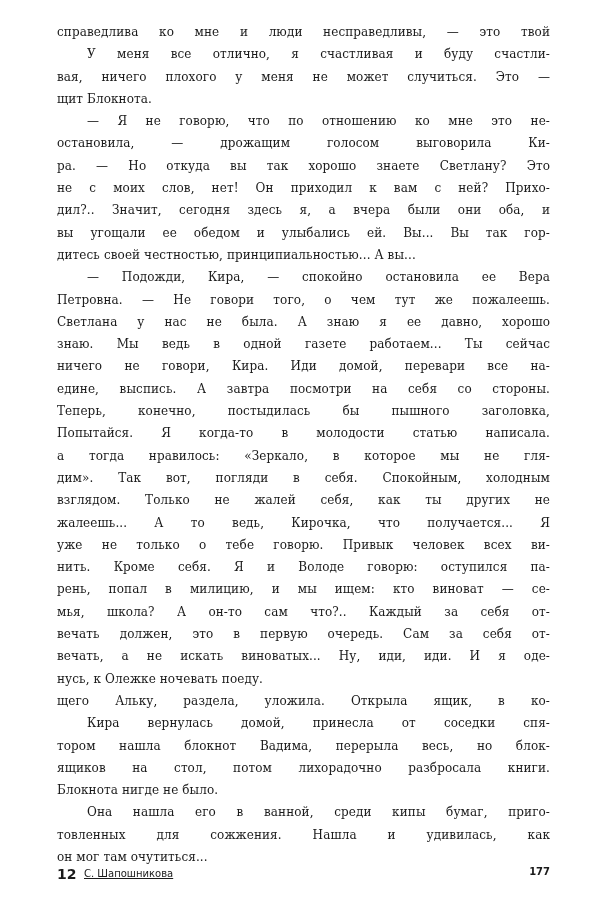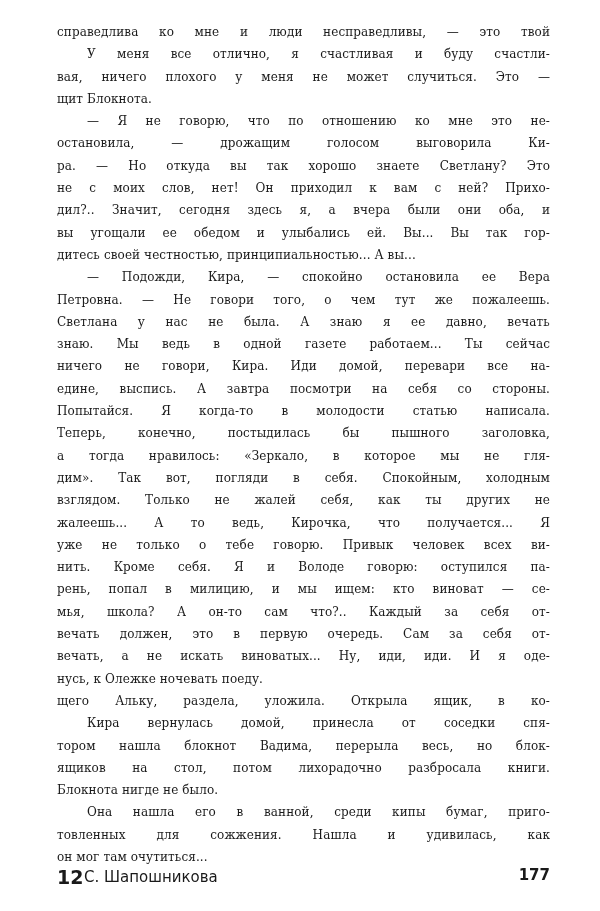--- a/index.html
+++ b/index.html
@@ -13,47 +13,47 @@
     height: 22.3px; line-height: 22.3px; font-size: 12px;
     white-space: nowrap; text-align: justify; text-align-last: justify;
     letter-spacing: 0.1px;
   }
   .line.last { text-align-last: left; }
   .line.indent { padding-left: 30px; }
   .footer {
     position: absolute; left: 57px; top: 866px; width: 493px; height: 22px;
     font-family: "DejaVu Sans", "Liberation Sans", sans-serif; color: #1a1a1a;
   }
-  .footer .sig { position: absolute; left: 0; top: 0; font-size: 19px; font-weight: bold; }
-  .footer .author { position: absolute; left: 27px; top: 2px; font-size: 15px; }
-  .footer .pageno { position: absolute; right: 0; top: 0; font-size: 15px; font-weight: bold; }
+  .footer .sig { position: absolute; left: 0; top: 0; font-size: 14px; font-weight: bold; }
+  .footer .author { position: absolute; left: 27px; top: 2px; font-size: 10px; text-decoration: underline; }
+  .footer .pageno { position: absolute; right: 0; top: 0; font-size: 10px; font-weight: bold; }
 </style>
 </head>
 <body>
 
 <div class="page" id="page-body">
     <div class="line">справедлива ко мне и люди несправедливы, — это твой</div>
     <div class="line indent">У меня все отлично, я счастливая и буду счастли-</div>
     <div class="line">вая, ничего плохого у меня не может случиться. Это —</div>
     <div class="line last">щит Блокнота.</div>
     <div class="line indent">— Я не говорю, что по отношению ко мне это не-</div>
     <div class="line">остановила, — дрожащим голосом выговорила Ки-</div>
     <div class="line">ра. — Но откуда вы так хорошо знаете Светлану? Это</div>
     <div class="line">не с моих слов, нет! Он приходил к вам с ней? Прихо-</div>
     <div class="line">дил?.. Значит, сегодня здесь я, а вчера были они оба, и</div>
     <div class="line">вы угощали ее обедом и улыбались ей. Вы... Вы так гор-</div>
     <div class="line last">дитесь своей честностью, принципиальностью... А вы...</div>
     <div class="line indent">— Подожди, Кира, — спокойно остановила ее Вера</div>
     <div class="line">Петровна. — Не говори того, о чем тут же пожалеешь.</div>
-    <div class="line">Светлана у нас не была. А знаю я ее давно, вечать</div>
+    <div class="line">Светлана у нас не была. А знаю я ее давно, хорошо</div>
     <div class="line">знаю. Мы ведь в одной газете работаем... Ты сейчас</div>
     <div class="line">ничего не говори, Кира. Иди домой, перевари все на-</div>
     <div class="line">едине, выспись. А завтра посмотри на себя со стороны.</div>
+    <div class="line">Теперь, конечно, постыдилась бы пышного заголовка,</div>
     <div class="line">Попытайся. Я когда-то в молодости статью написала.</div>
-    <div class="line">Теперь, конечно, постыдилась бы пышного заголовка,</div>
     <div class="line">а тогда нравилось: «Зеркало, в которое мы не гля-</div>
     <div class="line">дим». Так вот, погляди в себя. Спокойным, холодным</div>
     <div class="line">взглядом. Только не жалей себя, как ты других не</div>
     <div class="line">жалеешь... А то ведь, Кирочка, что получается... Я</div>
     <div class="line">уже не только о тебе говорю. Привык человек всех ви-</div>
     <div class="line">нить. Кроме себя. Я и Володе говорю: оступился па-</div>
     <div class="line">рень, попал в милицию, и мы ищем: кто виноват — се-</div>
     <div class="line">мья, школа? А он-то сам что?.. Каждый за себя от-</div>
     <div class="line">вечать должен, это в первую очередь. Сам за себя от-</div>
     <div class="line">вечать, а не искать виноватых... Ну, иди, иди. И я оде-</div>

